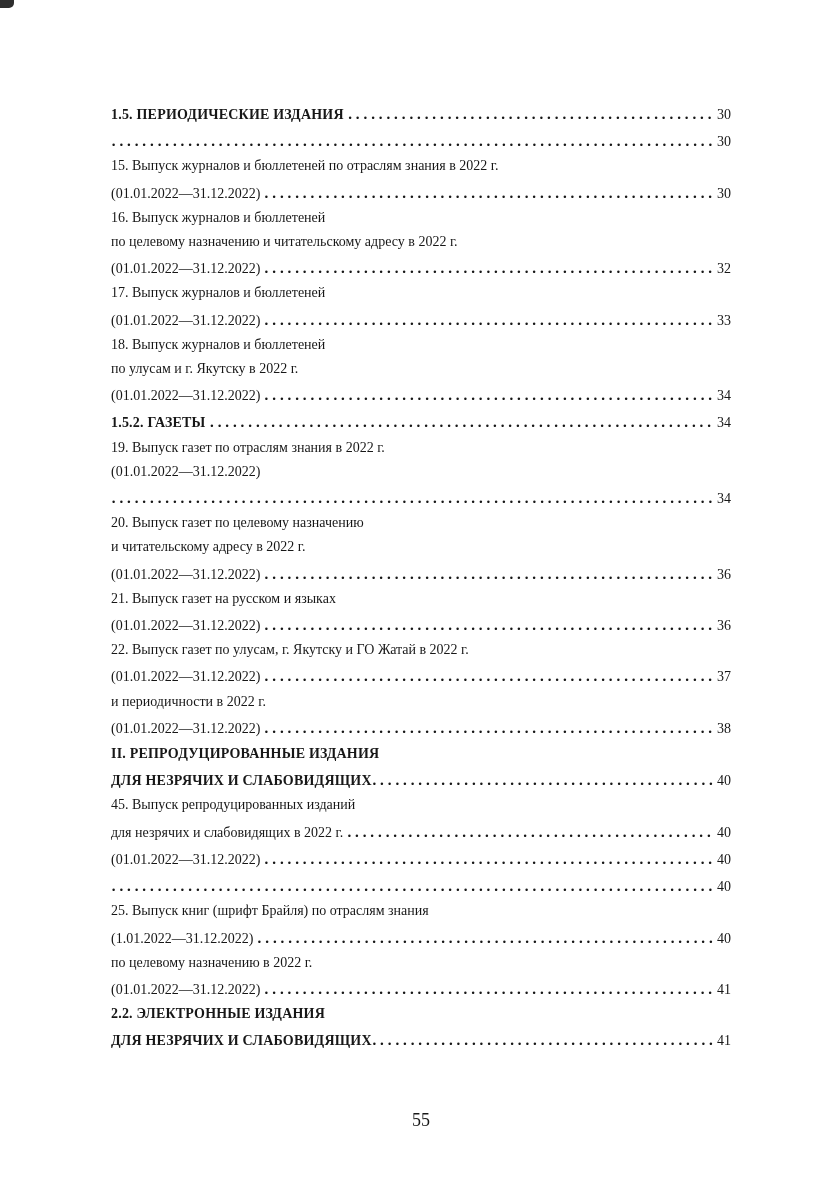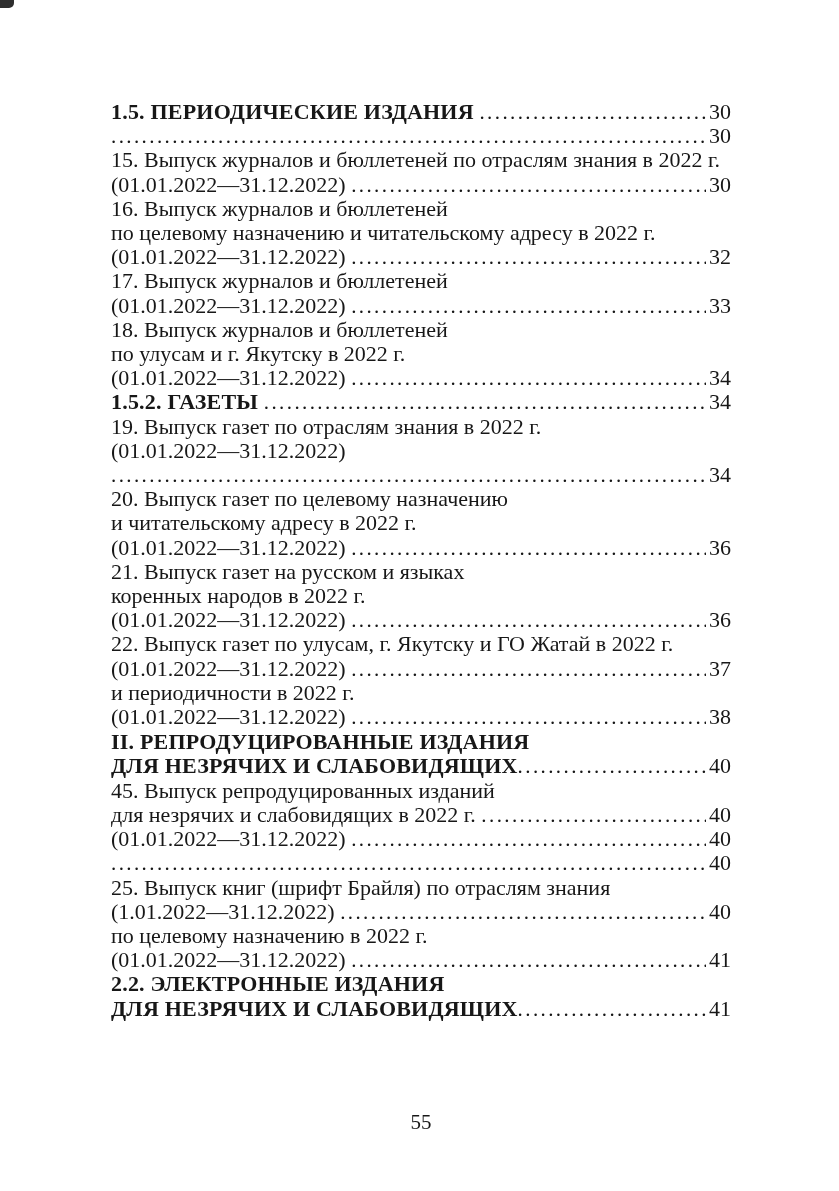--- a/index.html
+++ b/index.html
@@ -29,21 +29,21 @@
   .toc {
     position: absolute;
     left: 111px;
     top: 100px;
     width: 620px;
   }
   .toc-line {
     display: flex;
     align-items: flex-end;
     line-height: 24.2px;
-    font-size: 22px;
+    font-size: 14px;
     white-space: pre;
   }
   .toc-line.gap-before {
     margin-top: 1px;
   }
   .toc-line.bold .toc-text {
     font-weight: 700;
     letter-spacing: 0.2px;
   }
   .toc-text {
@@ -69,21 +69,21 @@
     font-weight: 400;
   }
   .footer {
     position: absolute;
     left: 111px;
     top: 1110px;
     width: 620px;
     text-align: center;
   }
   .folio {
-    font-size: 21px;
+    font-size: 18px;
     color: #171717;
   }
 </style>
 </head>
 <body>
 
 <div class="page">
   <div class="scan-artifact"></div>
 
   <main class="toc">
@@ -200,25 +200,20 @@
     <span class="leader"></span>
     <span class="toc-page">36</span>
   </div>
 
   <div class="toc-line no-page">
     <span class="toc-text">21. Выпуск газет на русском и языках</span>
     
     
   </div>
 
-  <div class="toc-line no-page">
-    <span class="toc-text">коренных народов в 2022 г.</span>
-    
-    
-  </div>
 
   <div class="toc-line">
     <span class="toc-text">(01.01.2022—31.12.2022) </span>
     <span class="leader"></span>
     <span class="toc-page">36</span>
   </div>
 
   <div class="toc-line no-page">
     <span class="toc-text">22. Выпуск газет по улусам, г. Якутску и ГО Жатай в 2022 г.</span>
     

